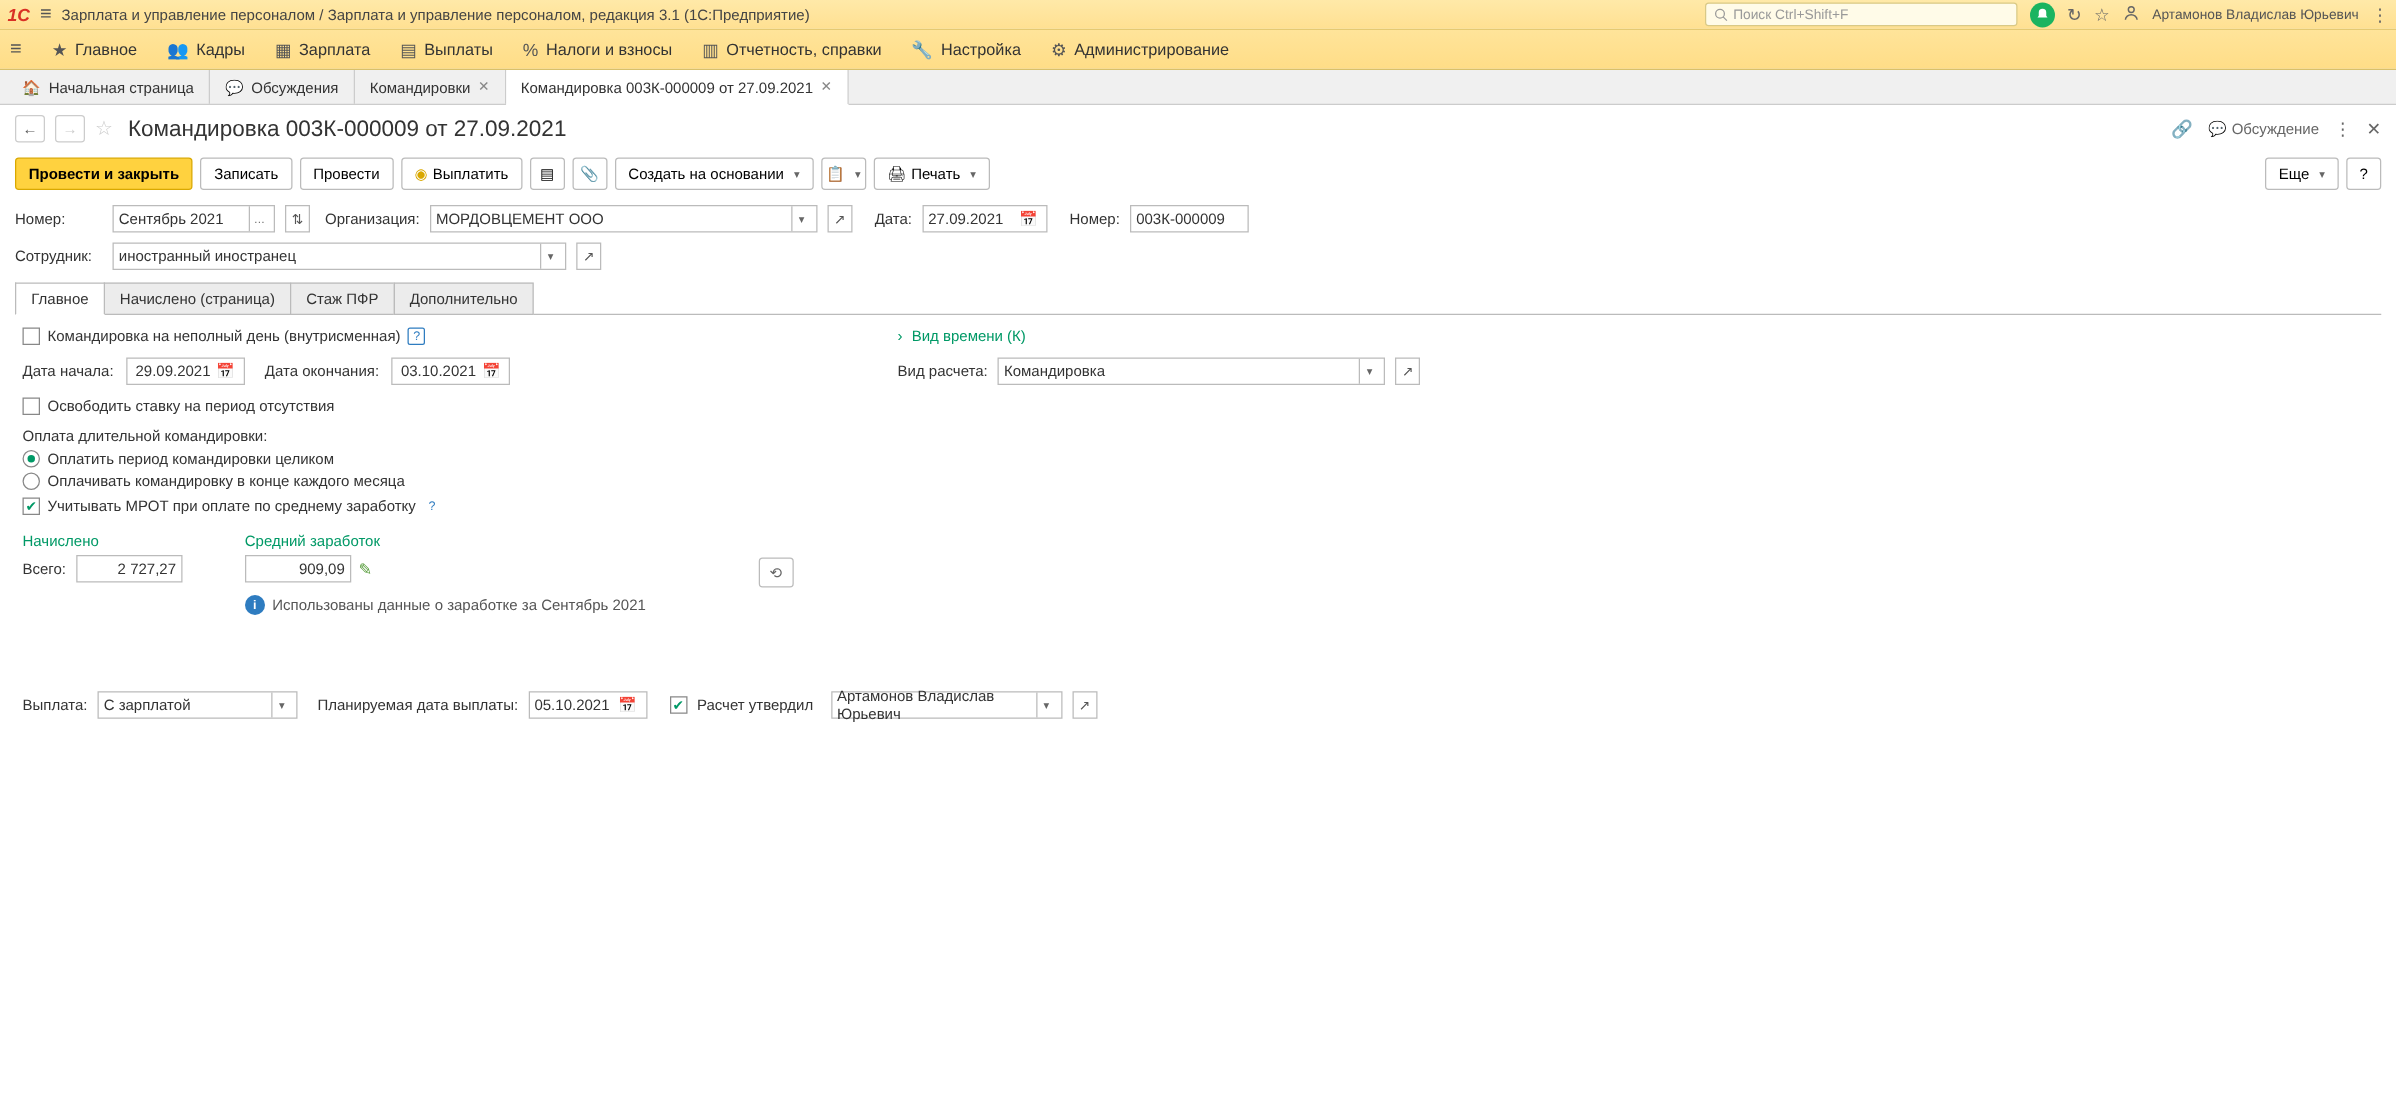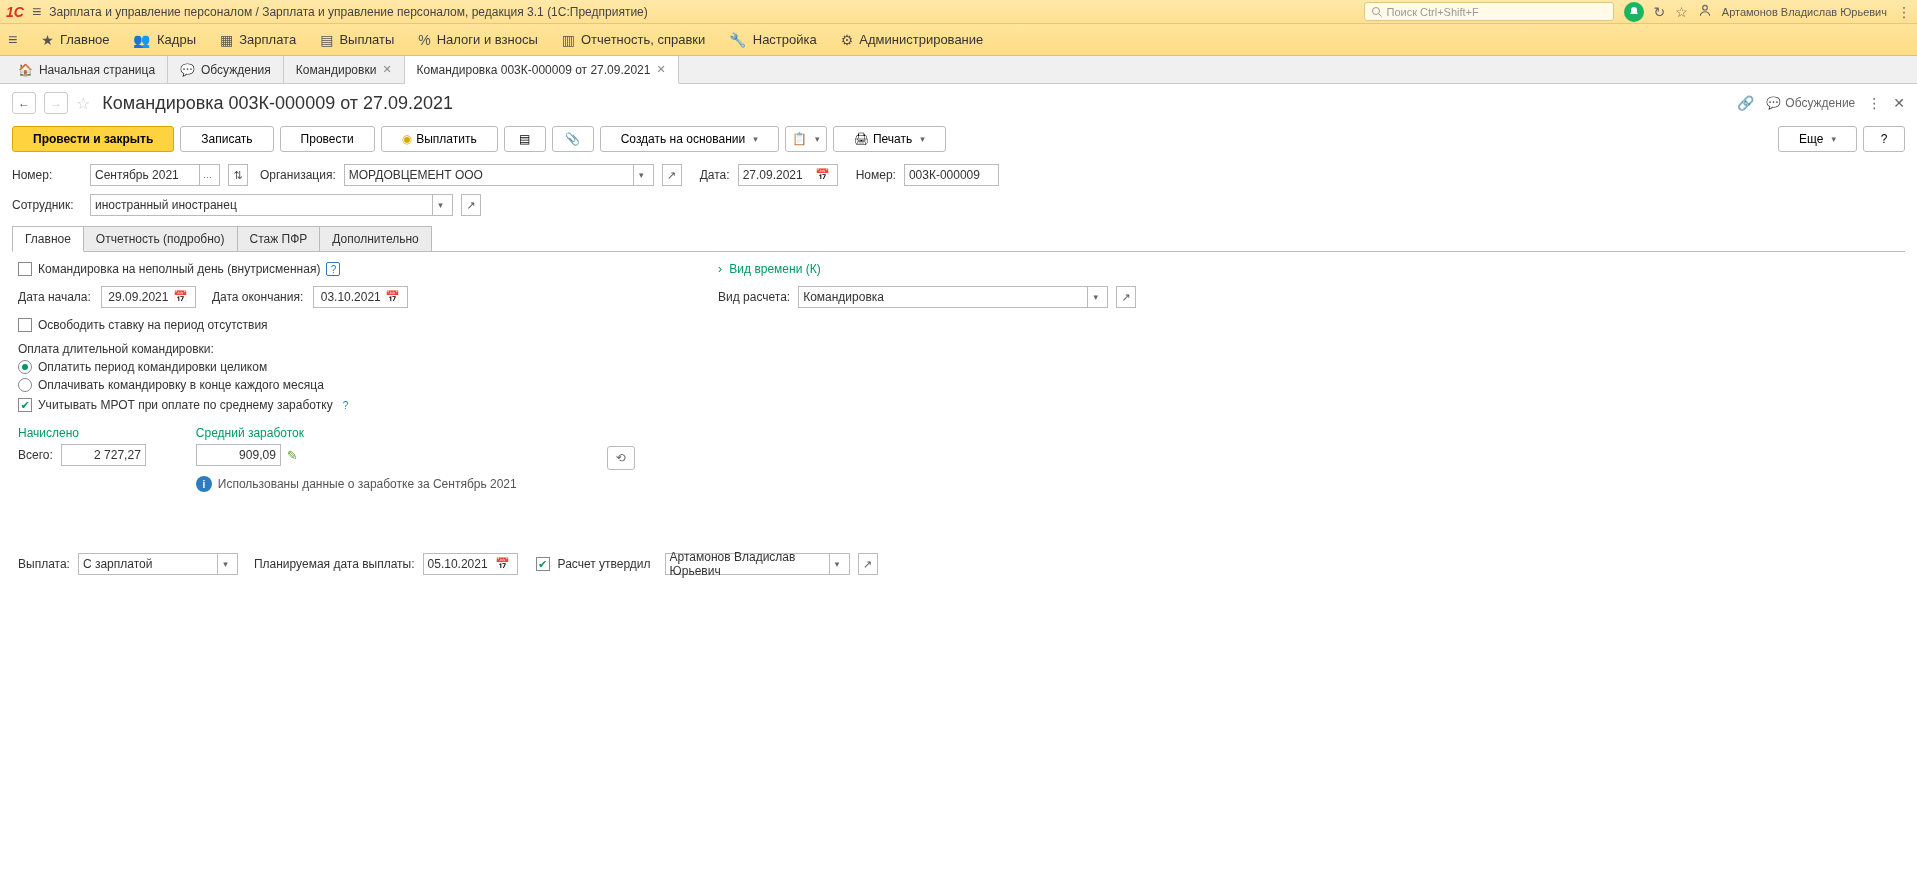--- a/index.html
+++ b/index.html
@@ -27,21 +27,21 @@
 
 .page-header { display: flex; align-items: center; padding: 8px 12px; gap: 8px; }
 .nav-btn { width: 24px; height: 22px; border: 1px solid #ccc; background: #fff; border-radius: 3px; display: flex; align-items: center; justify-content: center; cursor: pointer; color: #555; }
 .nav-btn.disabled { color: #ccc; }
 .star-icon { color: #ccc; cursor: pointer; font-size: 16px; }
 .page-title { font-size: 18px; color: #333; margin-left: 4px; }
 .page-header-right { margin-left: auto; display: flex; align-items: center; gap: 12px; color: #666; }
 .ph-link { display: flex; align-items: center; gap: 4px; cursor: pointer; font-size: 12px; }
 
 .cmdbar { display: flex; align-items: center; padding: 4px 12px 10px; gap: 6px; }
-.btn { border: 1px solid #bbb; background: #fff; padding: 4px 20px; border-radius: 3px; cursor: pointer; font-size: 12px; display: flex; align-items: center; gap: 4px; height: 26px; }
+.btn { border: 1px solid #bbb; background: #fff; padding: 4px 10px; border-radius: 3px; cursor: pointer; font-size: 12px; display: flex; align-items: center; gap: 4px; height: 26px; }
 .btn.primary { background: #ffd23f; border-color: #d9a800; font-weight: bold; }
 .btn-dd::after { content: "▾"; margin-left: 4px; font-size: 9px; color: #666; }
 .btn-icon { width: 28px; justify-content: center; }
 .cmdbar-right { margin-left: auto; display: flex; gap: 6px; }
 
 .form-row { display: flex; align-items: center; padding: 2px 12px; gap: 8px; }
 .label { color: #333; font-size: 12px; }
 .label-w { width: 70px; }
 .input-box { border: 1px solid #bbb; background: #fff; height: 22px; display: flex; align-items: center; padding: 0 4px; font-size: 12px; }
 .input-dd { width: 16px; border-left: 1px solid #bbb; display:flex; align-items:center; justify-content:center; height:100%; color:#666; font-size:9px; cursor:pointer; }
@@ -232,21 +232,21 @@
   <span class="label label-w">Сотрудник:</span>
   <div class="input-box" style="width:363px">
       <span style="flex:1">иностранный иностранец</span>
       <span class="input-dd">▾</span>
     </div>
   <div class="input-btn-ext">↗</div>
 </div>
 
 <div class="subtabs">
   <div class="subtab active">Главное</div>
-  <div class="subtab">Отчетность (подробно)</div>
+  <div class="subtab">Начислено (страница)</div>
   <div class="subtab">Стаж ПФР</div>
   <div class="subtab">Дополнительно</div>
 </div>
 <div class="subtab-line"></div>
 
 <div class="form-body">
   <div class="form-left">
     <div class="checkbox-row">
       <div class="cb"></div>
       <span class="label">Командировка на неполный день (внутрисменная)</span>

